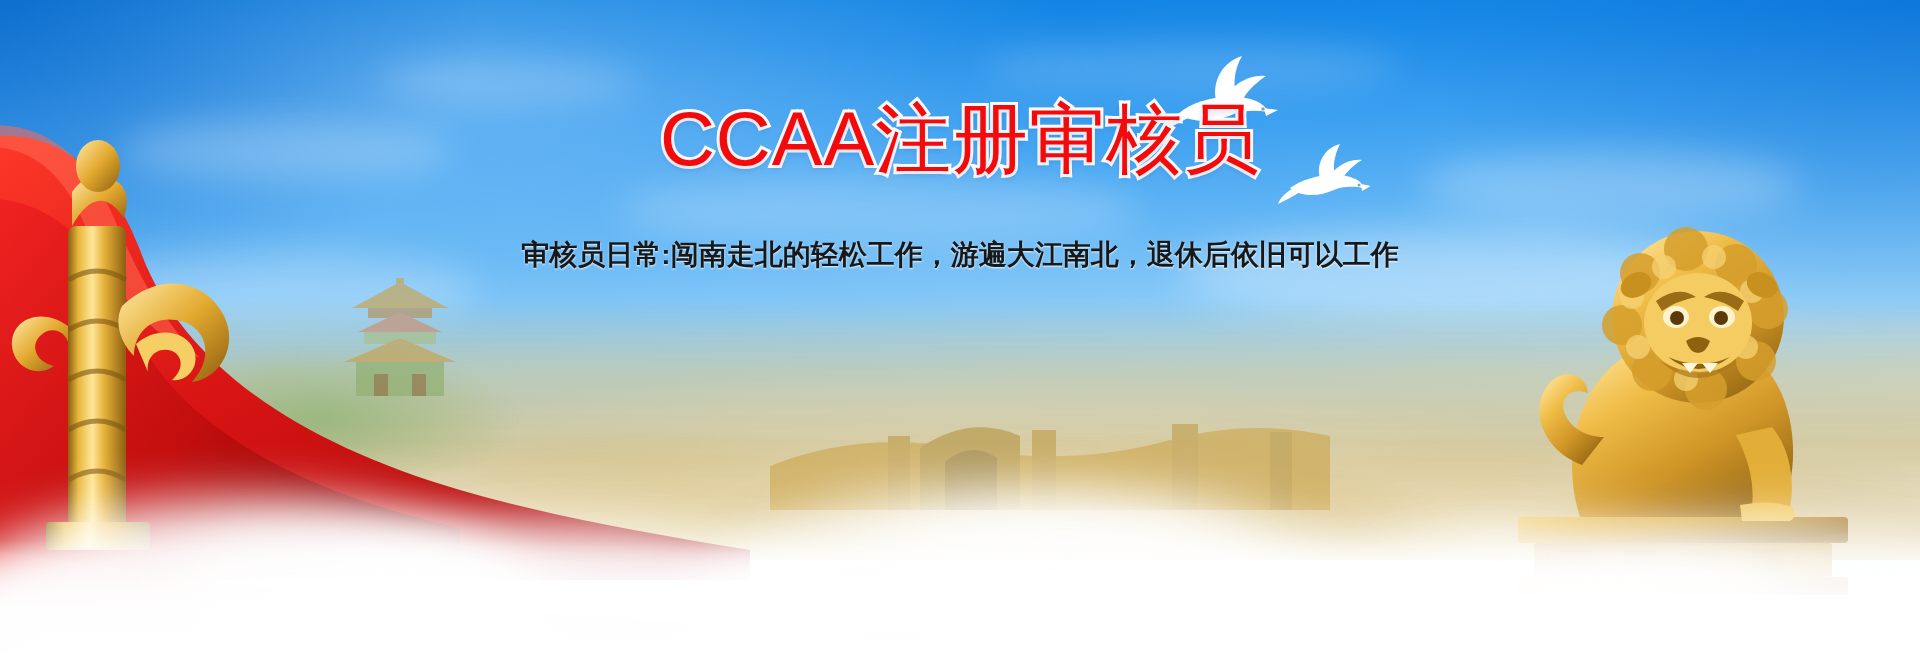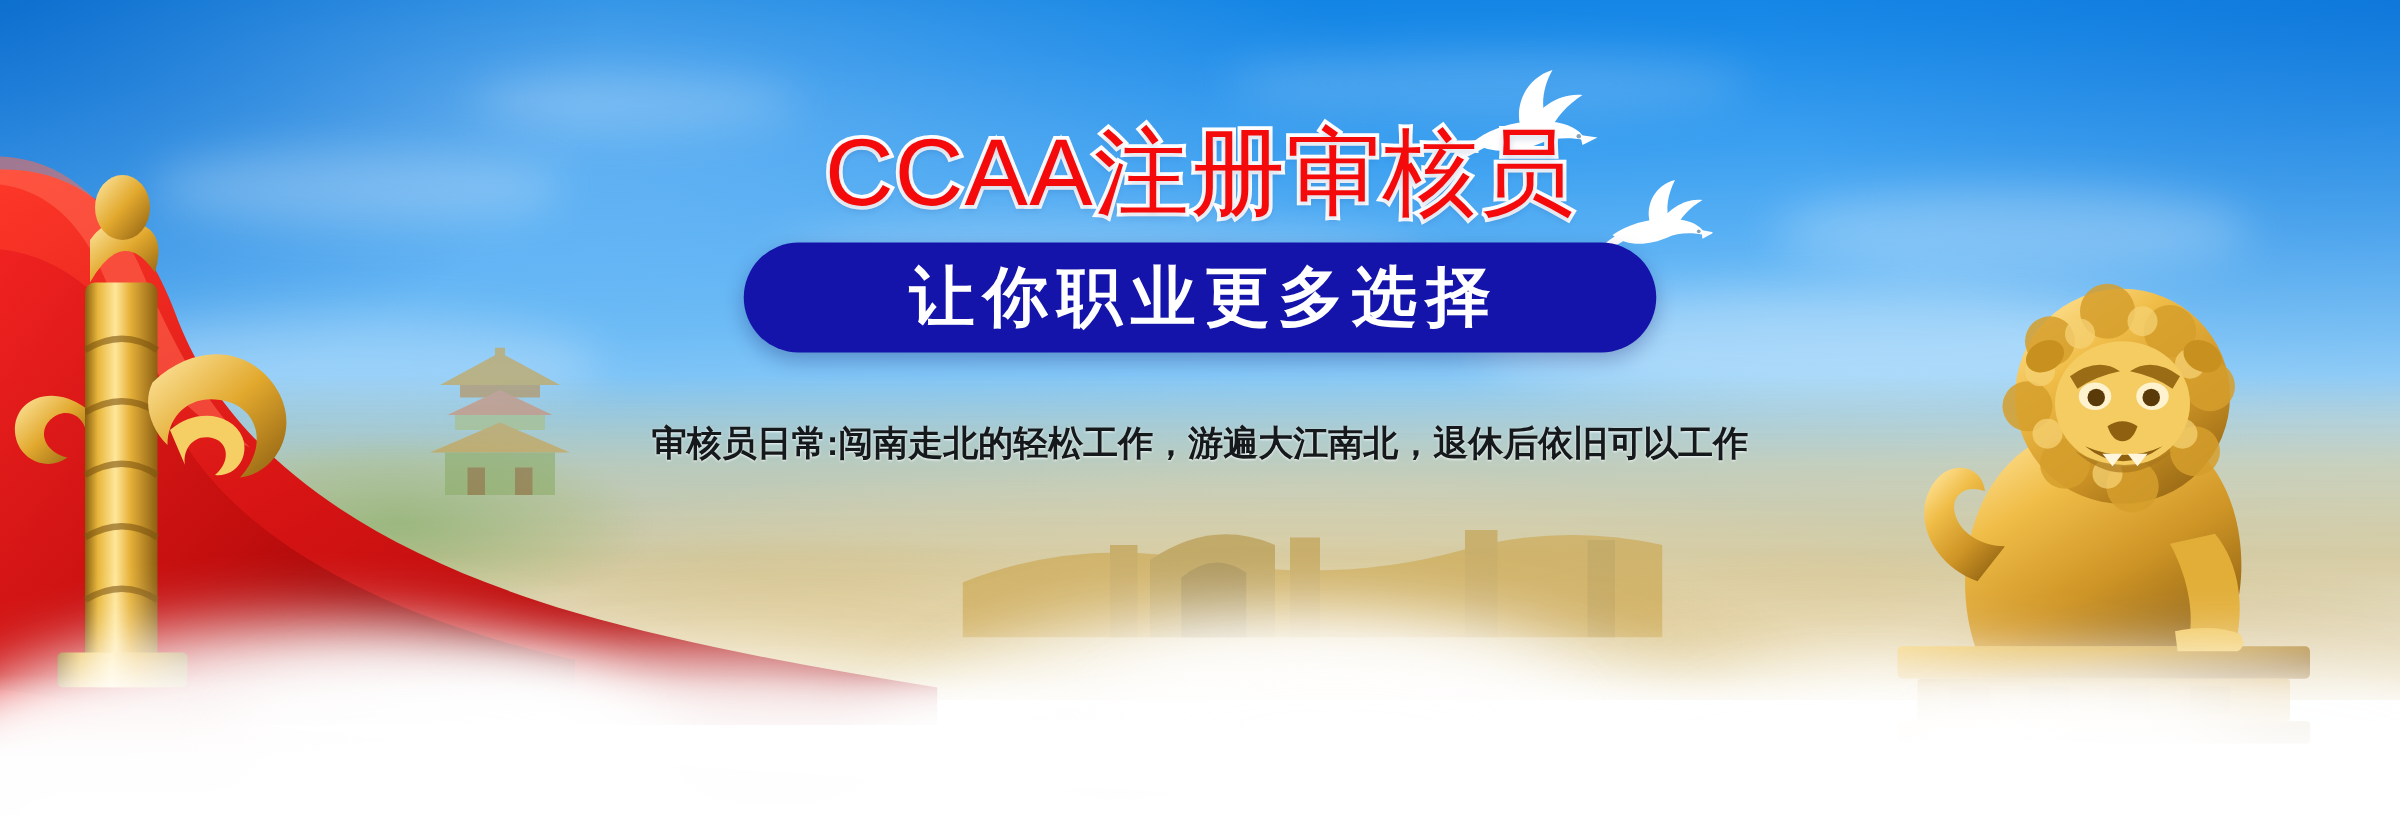--- a/index.html
+++ b/index.html
@@ -397,22 +397,17 @@
     <div class="fogblob f5"></div>
     <div class="fogblob f6"></div>
     <div class="fogblob f7"></div>
     <div class="fogblob f8"></div>
     <div class="fogbase"></div>
   </div>
 
   <div class="content">
     <div class="headline">CCAA注册审核员</div>
 
-    <div class="pillwrap">
-      <div class="pill">
-        <span class="pill-text">让你职业更多选择</span>
-      </div>
-    </div>
 
     <div class="subtitle">审核员日常:闯南走北的轻松工作，游遍大江南北，退休后依旧可以工作</div>
   </div>
 
 </div>
 
 </body></html>

